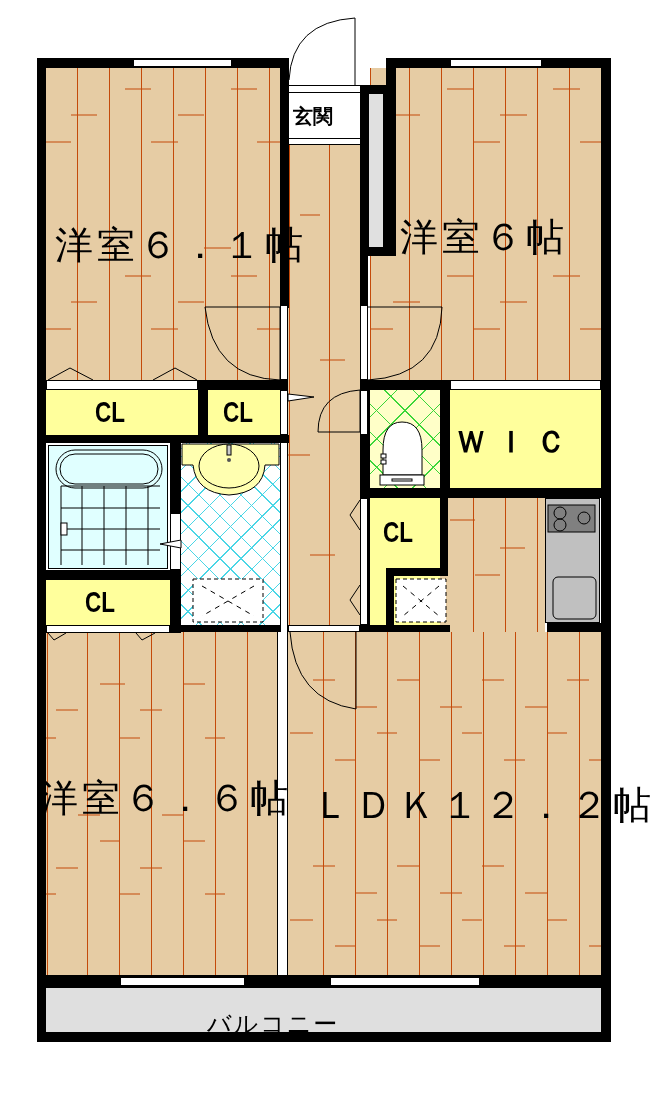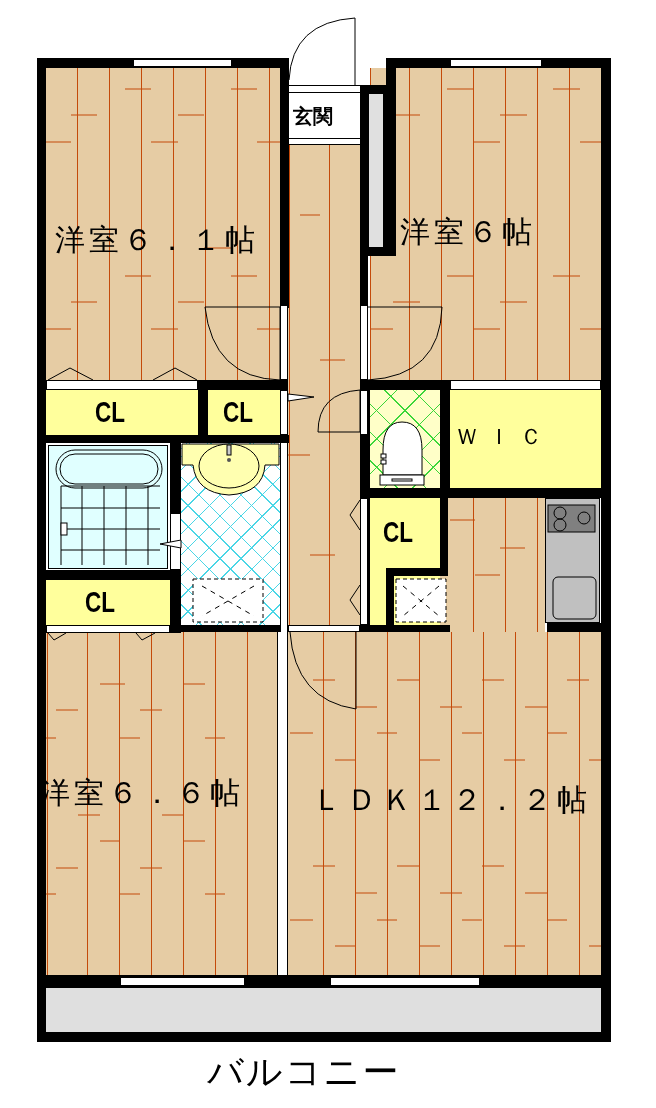--- a/index.html
+++ b/index.html
@@ -6,21 +6,21 @@
   body{width:656px;height:1108px;position:relative;overflow:hidden;font-family:"DejaVu Sans",sans-serif;}
   .abs{position:absolute;box-sizing:border-box;}
   .wall{background:#000;}
   .floor{background-color:#e6ccA4;
     background-image:
       repeating-linear-gradient(90deg, transparent 0 31px, #c44a0a 31px 32px);
   }
   .yellow{background:#ffff9c;}
   .label{position:absolute;color:#000;white-space:nowrap;font-family:"DejaVu Sans",sans-serif;}
   .cl{font-family:"Liberation Sans",sans-serif;font-weight:bold;font-size:30px;transform:scaleX(0.75);transform-origin:center;}
-  .room{font-size:30px;letter-spacing:4px;}
+  .room{font-size:38px;letter-spacing:4px;}
   .win{background:#fff;border:1px solid #000;}
   .grey{background:#dcdcdc;}
   svg{position:absolute;overflow:visible;}
 </style>
 </head>
 <body>
 
 <div class="abs floor" style="left:46px;top:68px;width:234px;height:312px;"></div>
 <div class="abs floor" style="left:370px;top:68px;width:231px;height:312px;background-position:8px 0;"></div>
 <div class="abs floor" style="left:288px;top:145px;width:72px;height:480px;background-position:10px 0;"></div>
@@ -255,19 +255,19 @@
     <polyline points="360,500 350,515 360,530"></polyline>
       <polyline points="360,585 350,600 360,615"></polyline>
   </g>
 </svg>
 
 <div class="label room" style="left:55px;top:220px;">洋室６．１帖</div>
 <div class="label room" style="left:400px;top:212px;">洋室６帖</div>
 <div class="label room" style="left:40px;top:773px;">洋室６．６帖</div>
 <div class="label room" style="left:312px;top:780px;letter-spacing:5px;">ＬＤＫ１２．２帖</div>
 <div class="label" style="left:293px;top:103px;font-size:20px;font-weight:bold;">玄関</div>
-<div class="label" style="left:456px;top:422px;font-size:22px;letter-spacing:10px;font-weight:normal;">ＷＩＣ</div>
-<div class="label" style="left:207px;top:1048px;font-size:36px;letter-spacing:2px;">バルコニー</div>
+<div class="label" style="left:456px;top:422px;font-size:30px;letter-spacing:10px;font-weight:bold;">ＷＩＣ</div>
+<div class="label" style="left:207px;top:1008px;font-size:24px;letter-spacing:2px;">バルコニー</div>
 
 <div class="label cl" style="left:90px;top:395px;">CL</div>
 <div class="label cl" style="left:218px;top:395px;">CL</div>
 <div class="label cl" style="left:80px;top:585px;">CL</div>
 <div class="label cl" style="left:378px;top:515px;">CL</div>
 
 </body></html>

